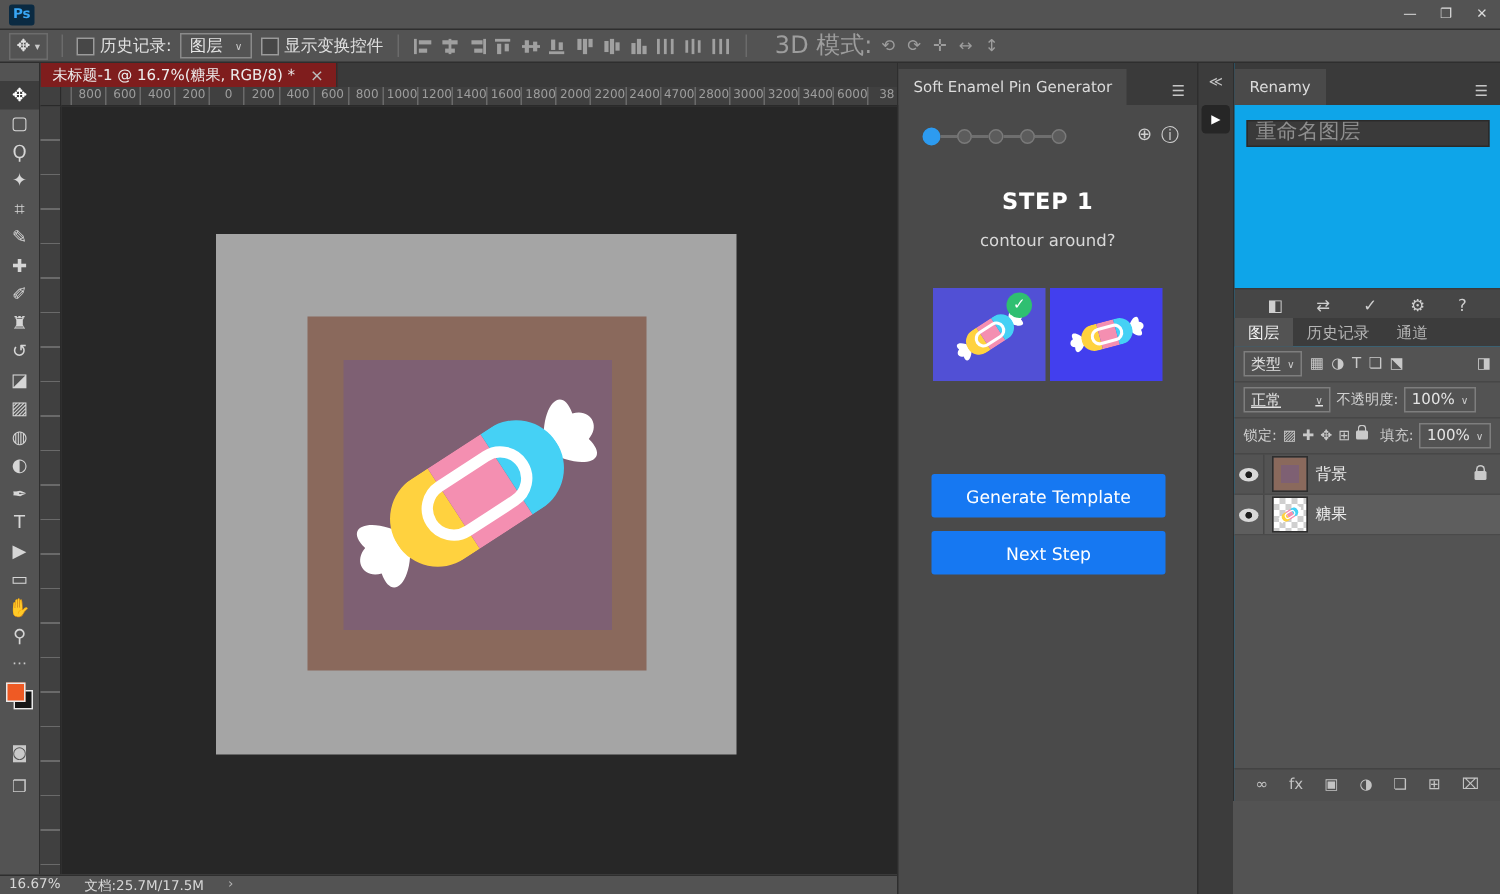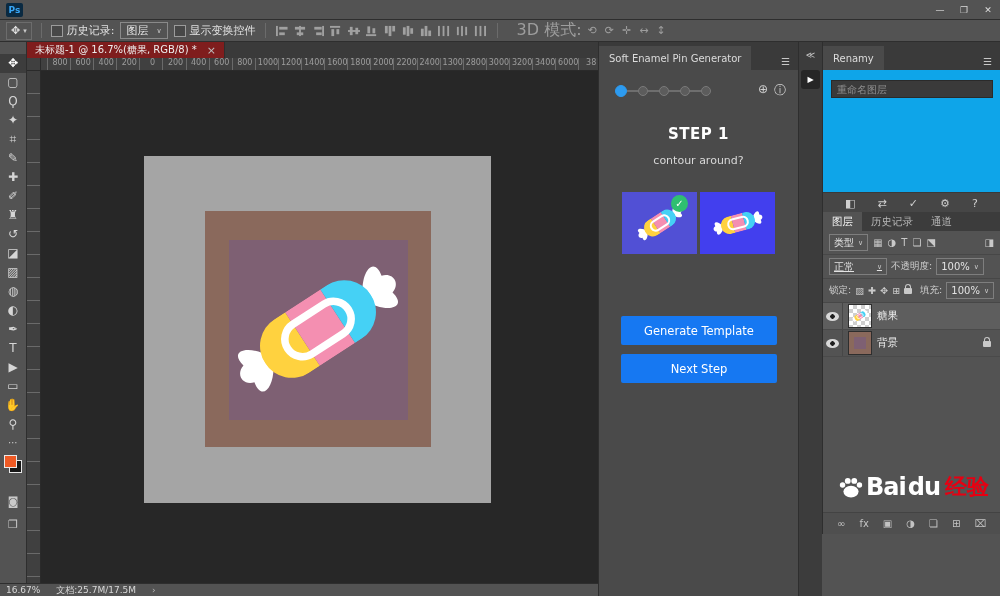--- a/index.html
+++ b/index.html
@@ -101,21 +101,21 @@
         border-left:1px solid #2e2e2e;box-sizing:border-box;display:flex;flex-direction:column;
         align-items:center;padding-top:8px;gap:10px;}
   .dock-collapse{color:#c5c5c5;font-size:9px;}
   .dock-ext{width:19px;height:19px;background:#262626;border-radius:3px;display:flex;align-items:center;
             justify-content:center;cursor:pointer;}
   .dock-play{color:#ffffff;font-size:8px;}
   
   .renamy{position:absolute;left:822px;top:42px;width:178px;height:492px;background:#0ea5e9;
           border-left:1px solid #2e2e2e;box-sizing:border-box;}
   .renamy-input{display:block;margin:10px 8px 0;width:162px;height:18px;background:#3a3a3a;
-                border:1px solid #2a2a2a;color:#bdbdbd;font-size:10px;padding:0 5px;box-sizing:border-box;
+                border:1px solid #2a2a2a;color:#bdbdbd;font-size:14px;padding:0 5px;box-sizing:border-box;
                 font-family:Liberation Serif, serif;}
   .renamy-input::placeholder{color:#8f8f8f;}
   .panel-icons-row{position:absolute;top:150px;left:0;right:0;height:20px;background:#464646;
                    border-top:1px solid #3a3a3a;display:flex;align-items:center;justify-content:space-evenly;
                    color:#cfcfcf;font-size:11px;}
   .ricon{cursor:pointer;}
   .layer-tabs{position:absolute;top:170px;left:0;right:0;height:19px;background:#3c3c3c;display:flex;}
   .layer-tab{padding:0 9px;font-size:10.5px;color:#b5b5b5;display:flex;align-items:center;cursor:pointer;}
   .layer-tab.active{background:#535353;color:#f0f0f0;}
   .layers-body{position:absolute;top:189px;left:0;right:0;bottom:0;background:#535353;}
@@ -353,21 +353,21 @@
       <span class="ruler-cell">600</span>
       <span class="ruler-cell">800</span>
       <span class="ruler-cell">1000</span>
       <span class="ruler-cell">1200</span>
       <span class="ruler-cell">1400</span>
       <span class="ruler-cell">1600</span>
       <span class="ruler-cell">1800</span>
       <span class="ruler-cell">2000</span>
       <span class="ruler-cell">2200</span>
       <span class="ruler-cell">2400</span>
-      <span class="ruler-cell">1300</span>
+      <span class="ruler-cell">4700</span>
       <span class="ruler-cell">2800</span>
       <span class="ruler-cell">3000</span>
       <span class="ruler-cell">3200</span>
       <span class="ruler-cell">3400</span>
       <span class="ruler-cell">6000</span>
       <span class="ruler-cell">38</span>
     </div>
   <div class="v-ruler"></div>
   <div class="viewport">
     <div class="doc-image">
@@ -494,61 +494,49 @@
             <span class="lkicon">⊞</span>
             <span class="lkicon"><span class="lock"></span></span>
           </span>
         <span class="small-label" style="margin-left:4px;">填充:</span>
         <span class="mini-select">
           <span>100%</span>
           <span class="caret-down">∨</span>
         </span>
       </div>
       <div class="layer-list">
+          <div class="layer-row">
+            <span class="eye-cell">
+              <span class="eye"></span>
+            </span>
+            <span class="thumb-cell">
+              <span class="thumb bg-thumb">
+                <span class="bg-thumb-core"></span>
+              </span>
+            </span>
+            <span class="layer-name">背景</span>
+            <span class="row-lock"><span class="lock"></span></span>
+          </div>
           <div class="layer-row selected">
             <span class="eye-cell">
               <span class="eye"></span>
             </span>
             <span class="thumb-cell">
               <span class="thumb checker">
                 <svg viewBox="-25 -25 250 250" width="20" height="20">
                   <g transform="rotate(-33 100 100)">
                     <use href="#candy-art"></use>
                   </g>
                 </svg>
               </span>
             </span>
             <span class="layer-name">糖果</span>
           </div>
-          <div class="layer-row">
-            <span class="eye-cell">
-              <span class="eye"></span>
-            </span>
-            <span class="thumb-cell">
-              <span class="thumb bg-thumb">
-                <span class="bg-thumb-core"></span>
-              </span>
-            </span>
-            <span class="layer-name">背景</span>
-            <span class="row-lock"><span class="lock"></span></span>
-          </div>
         </div>
       <div class="watermark">
-        <div class="wm-row">
-          <svg width="26" height="26" viewBox="0 0 24 24">
-            <ellipse cx="12" cy="16.2" rx="7" ry="5.4" fill="#ffffff"></ellipse>
-            <circle cx="4.2" cy="10.2" r="2.5" fill="#ffffff"></circle>
-            <circle cx="9" cy="6.4" r="2.7" fill="#ffffff"></circle>
-            <circle cx="15" cy="6.4" r="2.7" fill="#ffffff"></circle>
-            <circle cx="19.8" cy="10.2" r="2.5" fill="#ffffff"></circle>
-          </svg>
-          <span class="wm-bai">Bai</span>
-          <span class="wm-du">du</span>
-          <span class="wm-cn" style="color: rgb(230, 0, 18);">经验</span>
-        </div>
       </div>
       <div class="layers-bottom">
           <span class="bicon">∞</span>
           <span class="bicon">fx</span>
           <span class="bicon">▣</span>
           <span class="bicon">◑</span>
           <span class="bicon">❏</span>
           <span class="bicon">⊞</span>
           <span class="bicon">⌧</span>
         </div>

